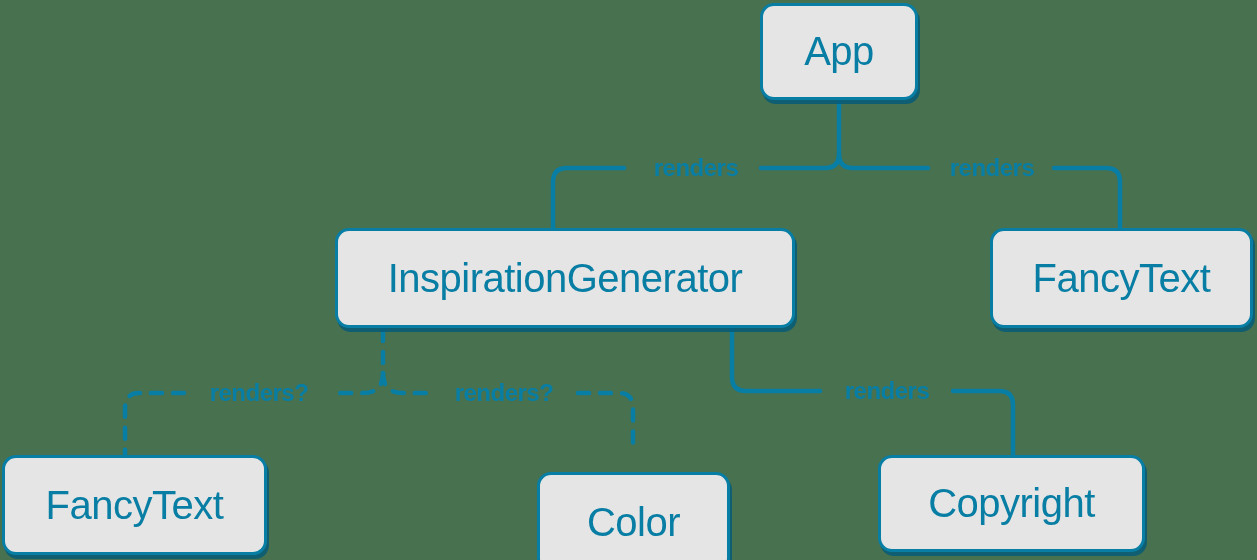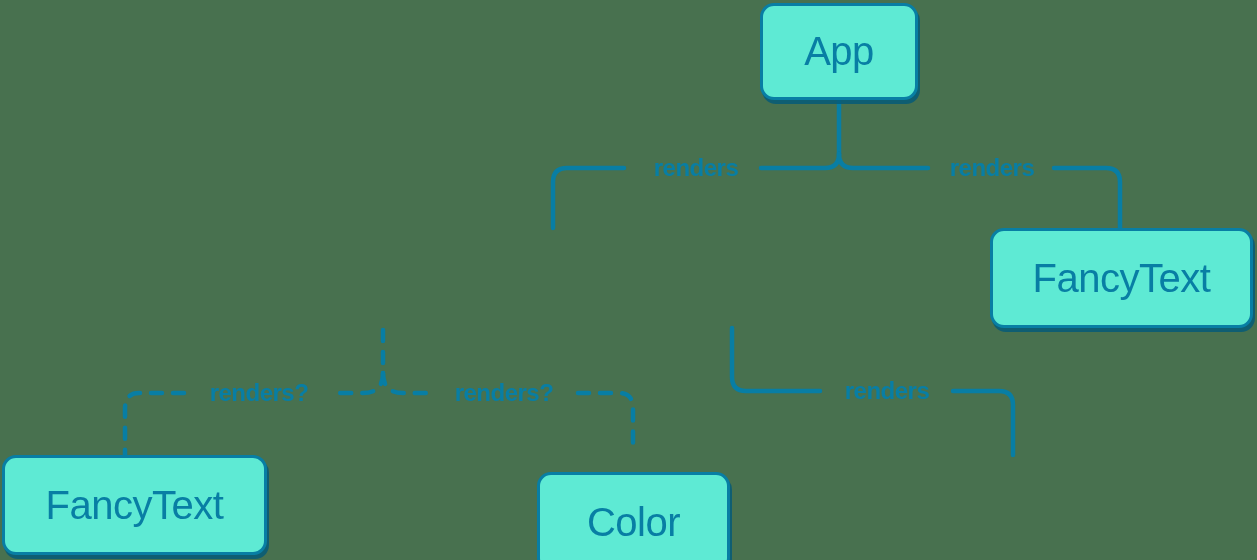--- a/index.html
+++ b/index.html
@@ -26,21 +26,21 @@
     stroke: #087ea4;
     stroke-width: 4.5;
     stroke-linecap: round;
   }
   .edge.dashed {
     stroke-dasharray: 11 11;
   }
   .node {
     position: absolute;
     box-sizing: border-box;
-    background: #5eead4;
+    background: #e5e5e5;
     border: 3px solid #087ea4;
     border-radius: 14px;
     box-shadow: 2px 4px 0 0 rgba(6, 90, 120, 0.85);
     display: flex;
     align-items: center;
     justify-content: center;
     color: #087ea4;
     font-size: 40px;
     font-weight: 500;
     letter-spacing: -0.5px;
@@ -93,27 +93,33 @@
   <span class="edge-label" style="left:696px; top:168px;">renders</span>
   <span class="edge-label" style="left:992px; top:168px;">renders</span>
   <span class="edge-label" style="left:259px; top:393px;">renders?</span>
   <span class="edge-label" style="left:504px; top:393px;">renders?</span>
   <span class="edge-label" style="left:887px; top:391px;">renders</span>
 
   <div class="node" style="left:760px; top:3px; width:158px; height:97px;">
     <span>App</span>
   </div>
 
+  <div class="node" style="left:335px; top:228px; width:460px; height:100px;">
+    <span>InspirationGenerator</span>
+  </div>
 
   <div class="node" style="left:990px; top:228px; width:263px; height:100px;">
     <span>FancyText</span>
   </div>
 
   <div class="node" style="left:2px; top:455px; width:265px; height:100px;">
     <span>FancyText</span>
   </div>
 
   <div class="node" style="left:537px; top:452px; width:193px; height:100px;margin-top:20px;">
     <span>Color</span>
   </div>
 
+  <div class="node" style="left:878px; top:455px; width:267px; height:97px;">
+    <span>Copyright</span>
+  </div>
 
 </div>
 
 </body></html>

